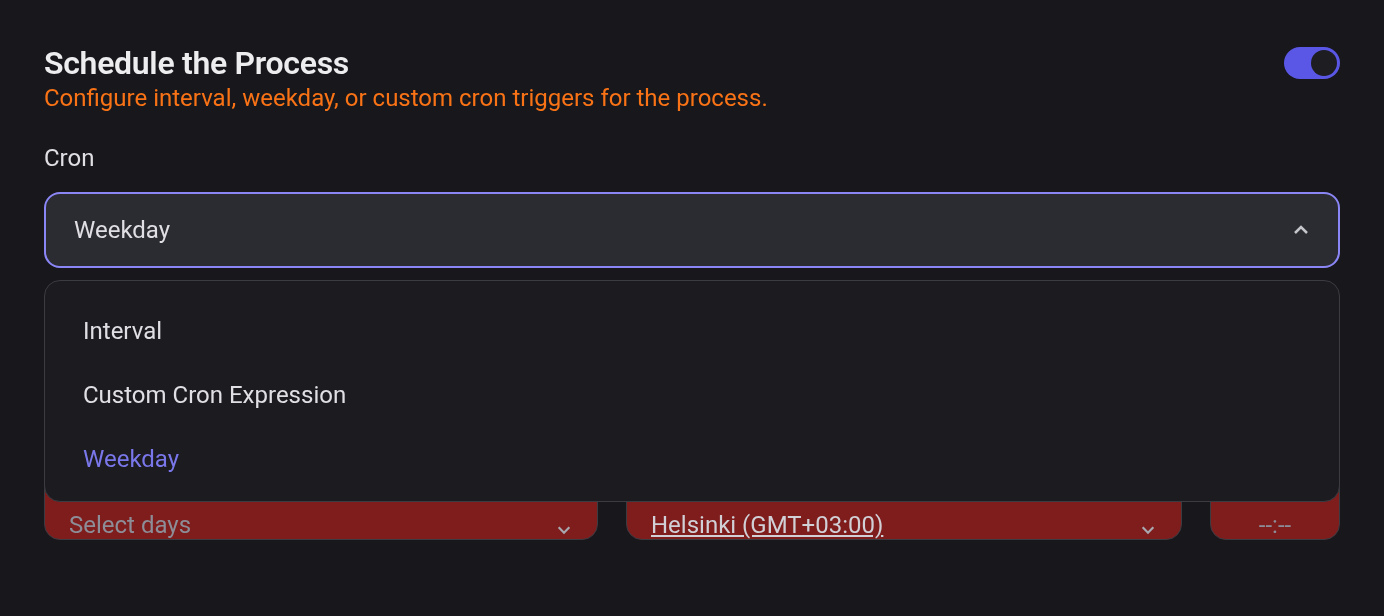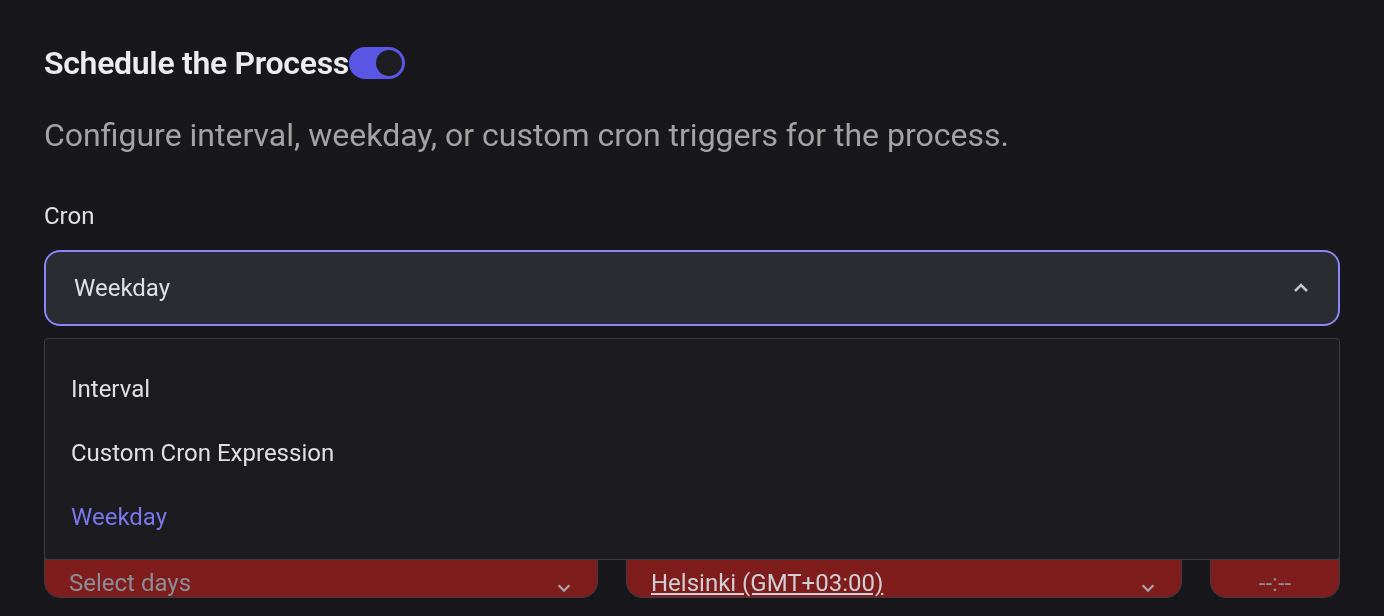--- a/index.html
+++ b/index.html
@@ -13,23 +13,23 @@
       font-family: -apple-system, BlinkMacSystemFont, "Segoe UI", Roboto, Helvetica, Arial, sans-serif;
       width: 1384px;
       height: 616px;
       padding: 44px 44px 0 44px;
       color: #e5e5e7;
       overflow: hidden;
     }
 
     .header-row {
       display: flex;
-      justify-content: flex-start;
+      justify-content: space-between;
       align-items: center;
-      margin-bottom: 34px;
+      margin-bottom: 2px;
     }
 
     .title {
       font-size: 32px;
       font-weight: 600;
       color: #ededf0;
       letter-spacing: -0.3px;
     }
 
     .toggle {
@@ -45,23 +45,23 @@
       position: absolute;
       right: 3px;
       top: 3px;
       width: 26px;
       height: 26px;
       background-color: #1d1d22;
       border-radius: 50%;
     }
 
     .subtitle {
-      font-size: 32px;
-      color: #a3a3a3;
-      margin-bottom: 48px;
+      font-size: 24px;
+      color: #f97316;
+      margin-bottom: 32px;
       font-weight: 400;
     }
 
     .field-label {
       font-size: 24px;
       color: #e0e0e4;
       margin-bottom: 20px;
       font-weight: 400;
     }
 
@@ -99,22 +99,22 @@
     }
 
     .chevron-small svg {
       stroke: #a8a8b0;
     }
 
     .dropdown {
       width: 100%;
       background-color: #1b1b20;
       border: 1px solid #3b3b42;
-      border-radius: 4px;
-      padding: 18px 0 10px 4px;
+      border-radius: 16px;
+      padding: 18px 0 10px 16px;
       position: relative;
       z-index: 10;
     }
 
     .dropdown-item {
       padding: 18px 22px;
       font-size: 24px;
       color: #e0e0e4;
       cursor: pointer;
     }

